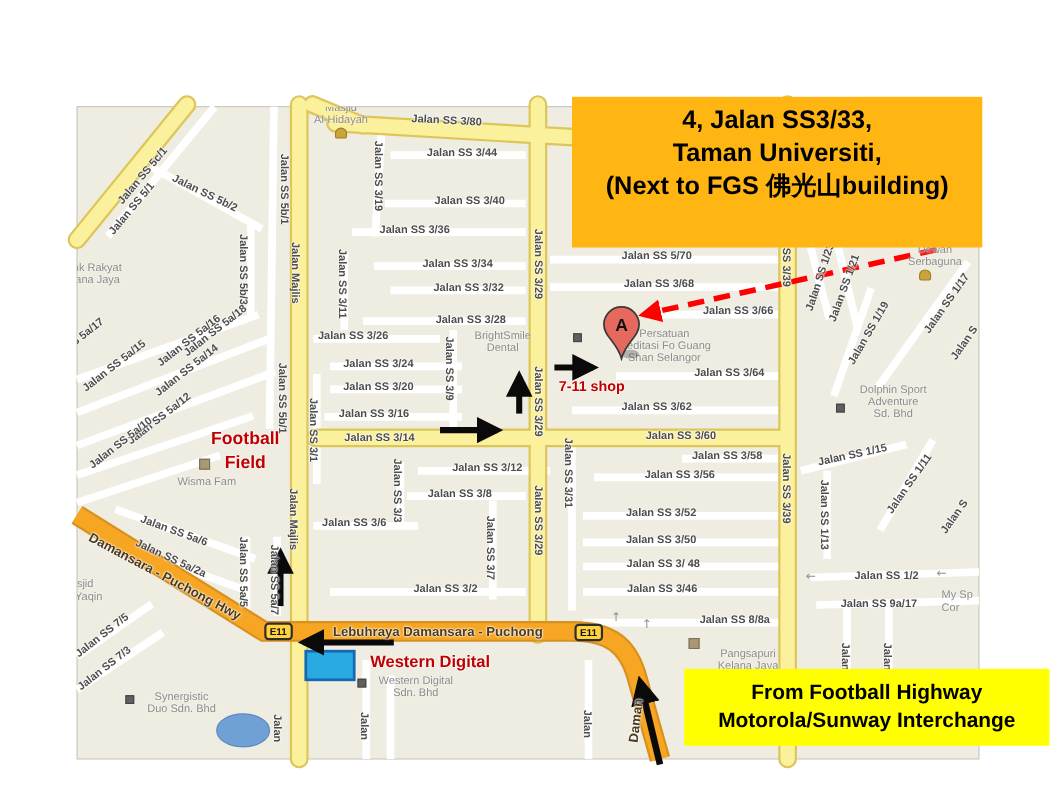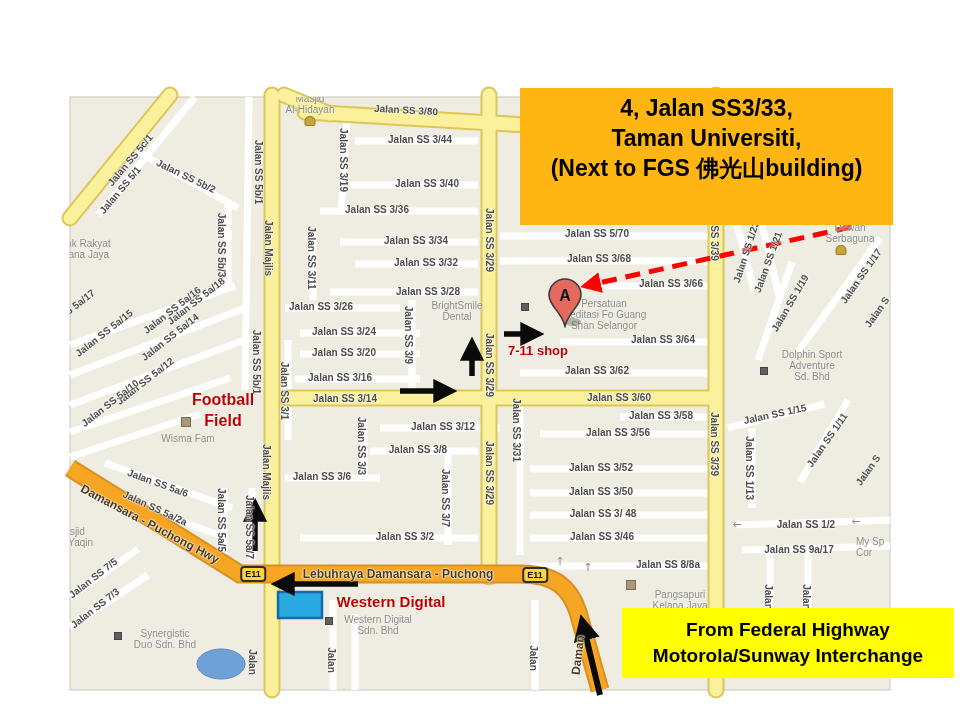--- a/index.html
+++ b/index.html
@@ -255,17 +255,17 @@
       <span class="shield" style="left: 465px; top: 478px;">E11</span>
     </div>
 
   <div id="addr-box">
     <div>4, Jalan SS3/33,</div>
     <div>Taman Universiti,</div>
     <div>(Next to FGS 佛光山building)</div>
   </div>
 
   <div id="hwy-box">
-    <div>From Federal Highway</div>
+    <div>From Football Highway</div>
     <div>Motorola/Sunway Interchange</div>
   </div>
 
 </div>
 
 </body></html>

